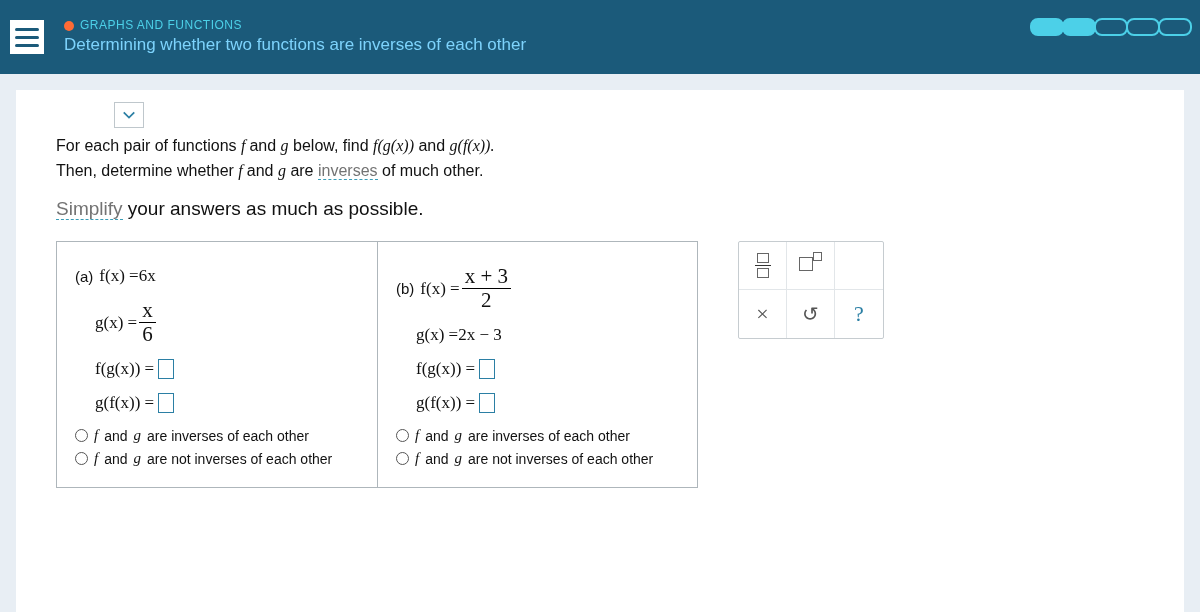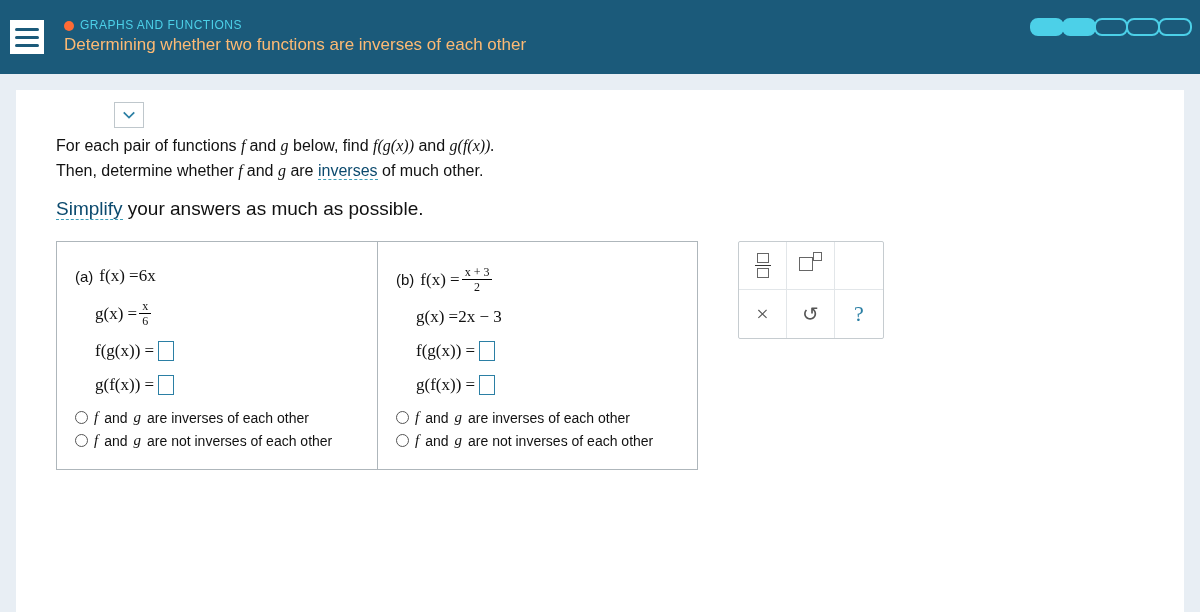--- a/index.html
+++ b/index.html
@@ -18,21 +18,21 @@
     width:34px; height:34px;
     display:flex; flex-direction:column; justify-content:center; gap:5px;
     background:#fff; cursor:pointer; padding:6px 5px;
     margin-right:20px;
   }
   .hamburger span { height:3px; background:#1b5a7a; display:block; border-radius:2px;}
   
   .title-block { line-height:1.3; }
   .title-top { color:#4cd0e8; font-size:12px; letter-spacing:.5px; display:flex; align-items:center; gap:6px;}
   .title-top::before { content:""; width:10px; height:10px; border-radius:50%; background:#ff6b35; display:inline-block; }
-  .title-main { color:#fdba74; font-size:17px; }
+  .title-main { color:#7dd3fc; font-size:17px; }
 
   .progress { position:absolute; right:8px; top:18px; display:flex; gap:0; }
   .progress span { width:34px; height:18px; border:2px solid #4cd0e8; border-radius:8px; margin-left:-2px; }
   .progress span.filled { background:#4cd0e8; }
 
   .content-wrap {
     background:#fff;
     margin:16px;
     padding:0 40px 20px 40px;
     height:calc(612px - 58px);
@@ -43,37 +43,37 @@
     border:1px solid #bfc7cc;
     display:flex; align-items:center; justify-content:center;
     margin:12px 0 6px 58px;
     cursor:pointer;
     background:#fff;
   }
   .collapse-toggle svg { width:14px; height:14px; }
 
   .instructions { font-size:16px; color:#111; line-height:1.55; margin-left:0; }
   .instructions .fi { font-style:italic; font-family:"Times New Roman", serif; }
-  .instructions .underline { border-bottom:1px dashed #3a9db7; color:#0c4a6e; }
+  .instructions .underline { border-bottom:1px dashed #3a9db7; color:#737373; }
   .instructions .sm { font-size:19px;}
 
   .work-row { display:flex; align-items:flex-start; margin-top:18px; }
 
   .problem-box {
     border:1px solid #aeb6bb;
     display:flex;
     font-family:"Times New Roman", serif;
     font-size:17px;
     color:#111;
   }
   .col { width:320px; padding:14px 18px 14px 18px; }
   .col + .col { border-left:1px solid #aeb6bb; }
   .math-line { margin:10px 0 14px 0; display:flex; align-items:center;}
   .label-ab { font-family:Arial,sans-serif; font-size:15px; margin-right:6px; display:inline-block;}
-  .frac { display:inline-flex; flex-direction:column; align-items:center; vertical-align:middle; font-size:12px; line-height:1; margin:0 2px; }
+  .frac { display:inline-flex; flex-direction:column; align-items:center; vertical-align:middle; font-size:21px; line-height:1; margin:0 2px; }
   .frac .num { border-bottom:1px solid #000; padding:0 3px 1px; }
   .frac .den { padding-top:1px; }
   .ital { }
   .blank {
     display:inline-block; width:16px; height:20px;
     border:1px solid #2b7fa4; margin-left:4px; vertical-align:middle;
     cursor:text;
   }
   .radio-row { font-family:Arial,sans-serif; font-size:14px; display:flex; align-items:center; gap:6px; margin:6px 0;}
   .radio-row .r { width:13px; height:13px; border:1.5px solid #555; border-radius:50%; display:inline-block; cursor:pointer;}

